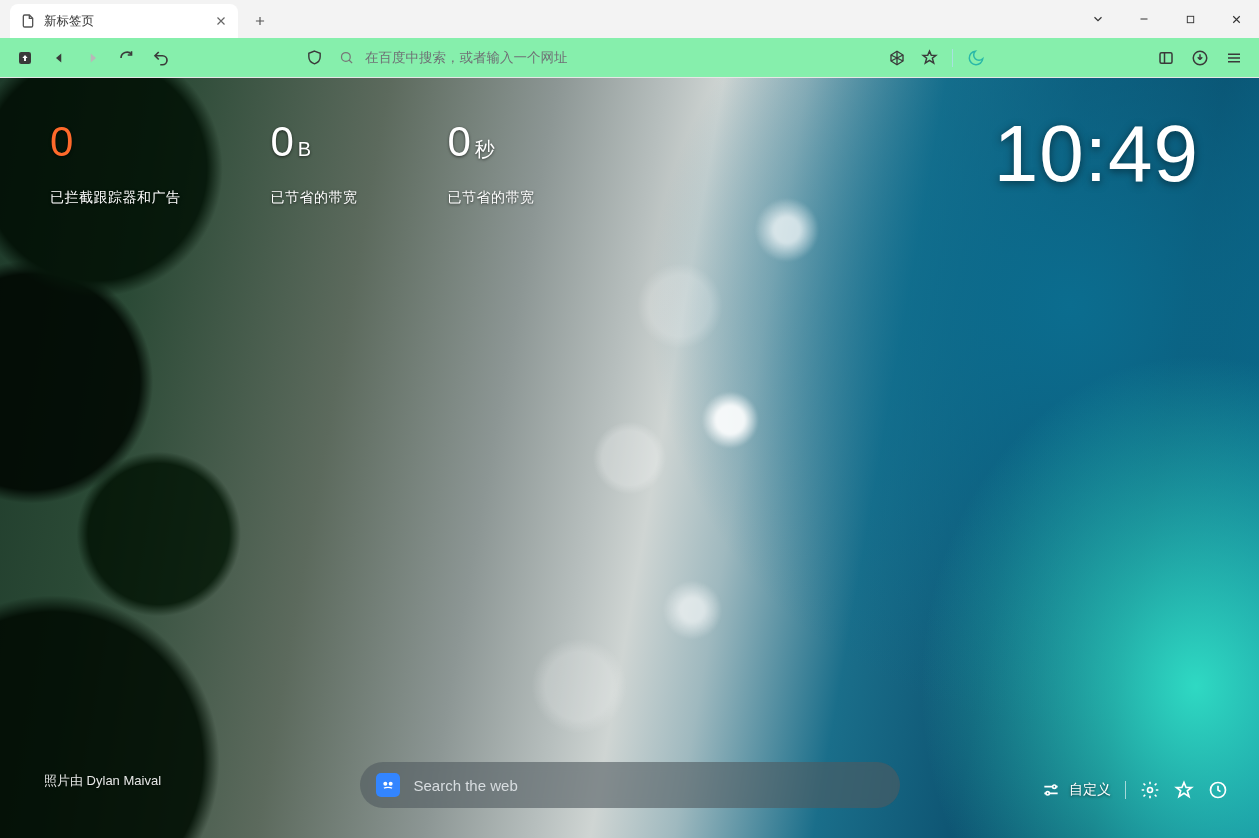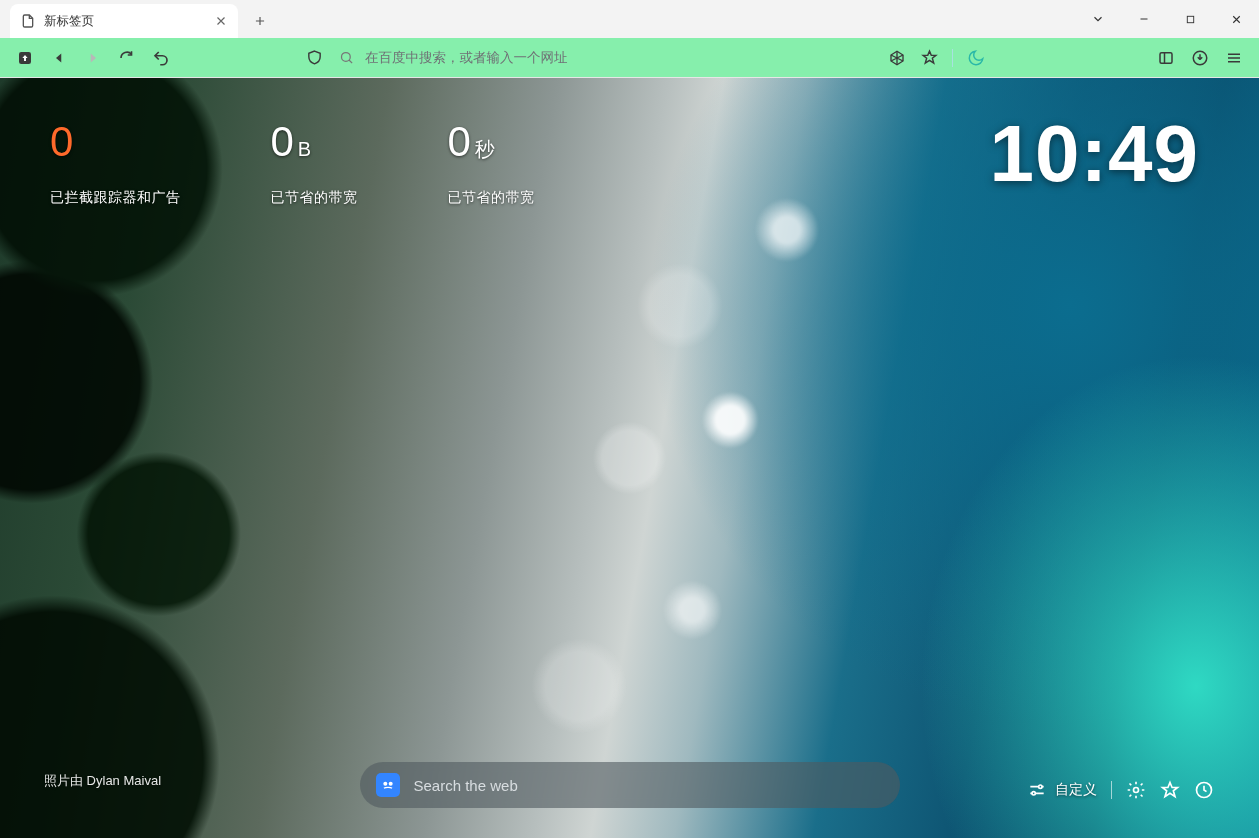--- a/index.html
+++ b/index.html
@@ -110,21 +110,21 @@
   .stat { text-align:left; }
   .stat .num-line { display:flex; align-items:baseline; gap:4px; }
   .stat .num { font-size: 42px; font-weight: 300; }
   .stat .unit { font-size: 20px; font-weight: 300; }
   .stat .lbl { font-size: 14px; margin-top: 23px; letter-spacing:0.5px;}
   .stat.orange .num { color: #ff6a2b; }
 
   
   .clock {
     position:absolute; top: 30px; right: 60px;
-    color:#fff; font-size: 80px; font-weight: 700;
+    color:#fff; font-size: 80px; font-weight: 400;
     text-shadow: 0 2px 8px rgba(0,0,0,0.5);
     letter-spacing: 1px;
   }
 
   
   .credit {
     position:absolute; left: 44px; bottom: 48px;
     color:#fff; font-size: 13px; opacity:0.9;
     text-shadow: 0 1px 3px rgba(0,0,0,0.6);
     text-align: right;
@@ -140,21 +140,21 @@
   }
   .bottom-search .engine-ic {
     width:24px; height:24px; border-radius:5px;
     background:#3385ff; display:flex; align-items:center; justify-content:center;
     color:#fff; flex-shrink:0;
   }
   .bottom-search .ph { color:#d8dde0; font-size:15px; }
 
   
   .br-controls {
-    position:absolute; right: 45px; bottom: 38px;
+    position:absolute; right: 31px; bottom: 38px;
     display:flex; align-items:center; gap: 14px; color:#fff;
     text-shadow: 0 1px 3px rgba(0,0,0,0.6);
   }
   .customize {
     display:flex; align-items:center; gap:8px; cursor:pointer;
     font-size:14px;
   }
   .br-sep { width:1px; height:18px; background:rgba(255,255,255,0.6); }
   .br-ic { width:20px; height:20px; cursor:pointer; }
 

